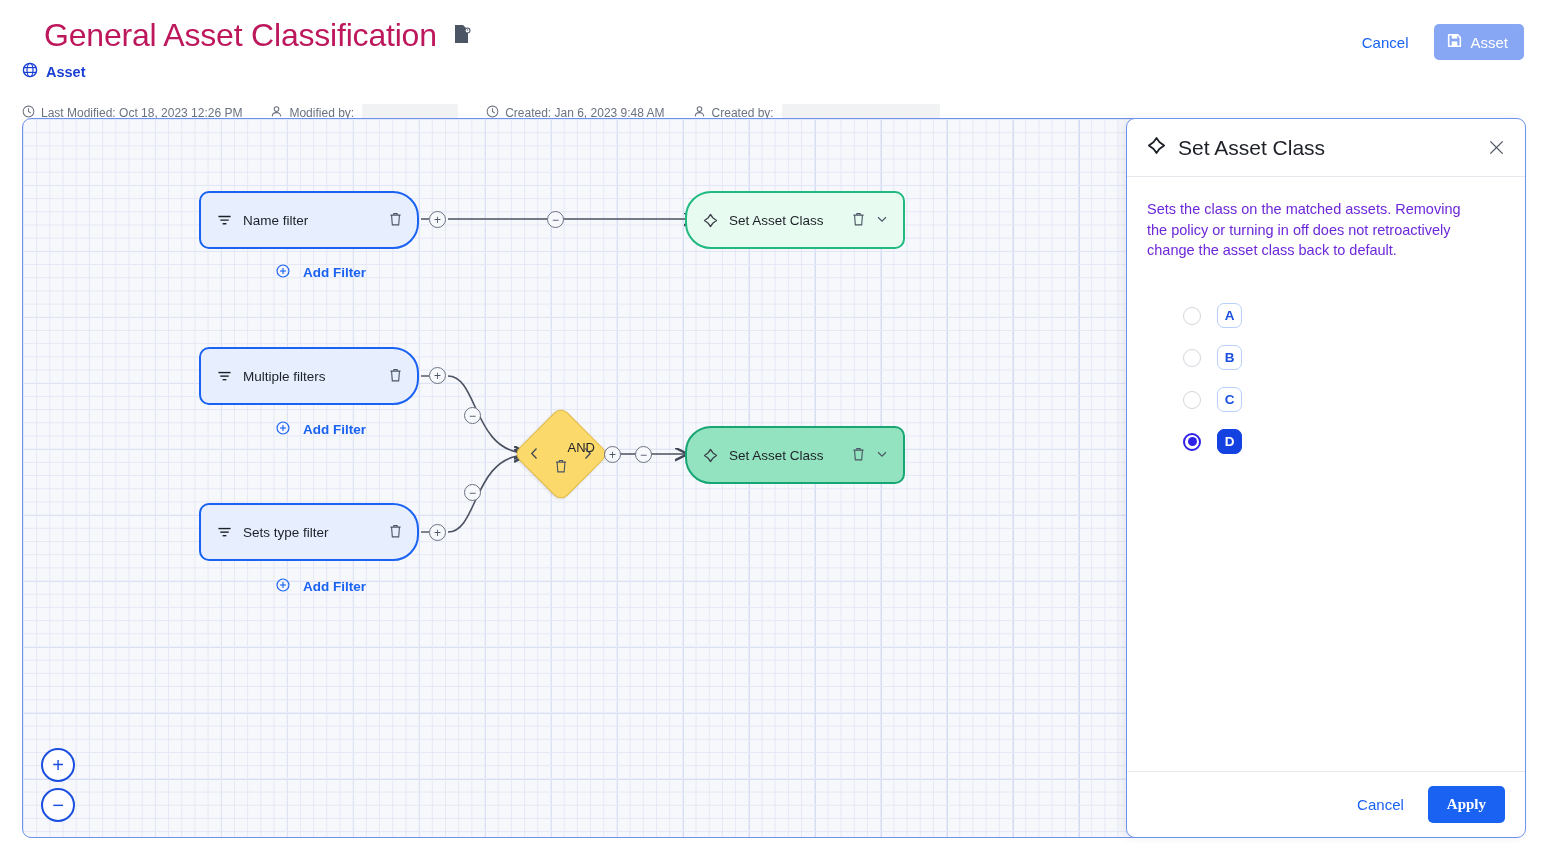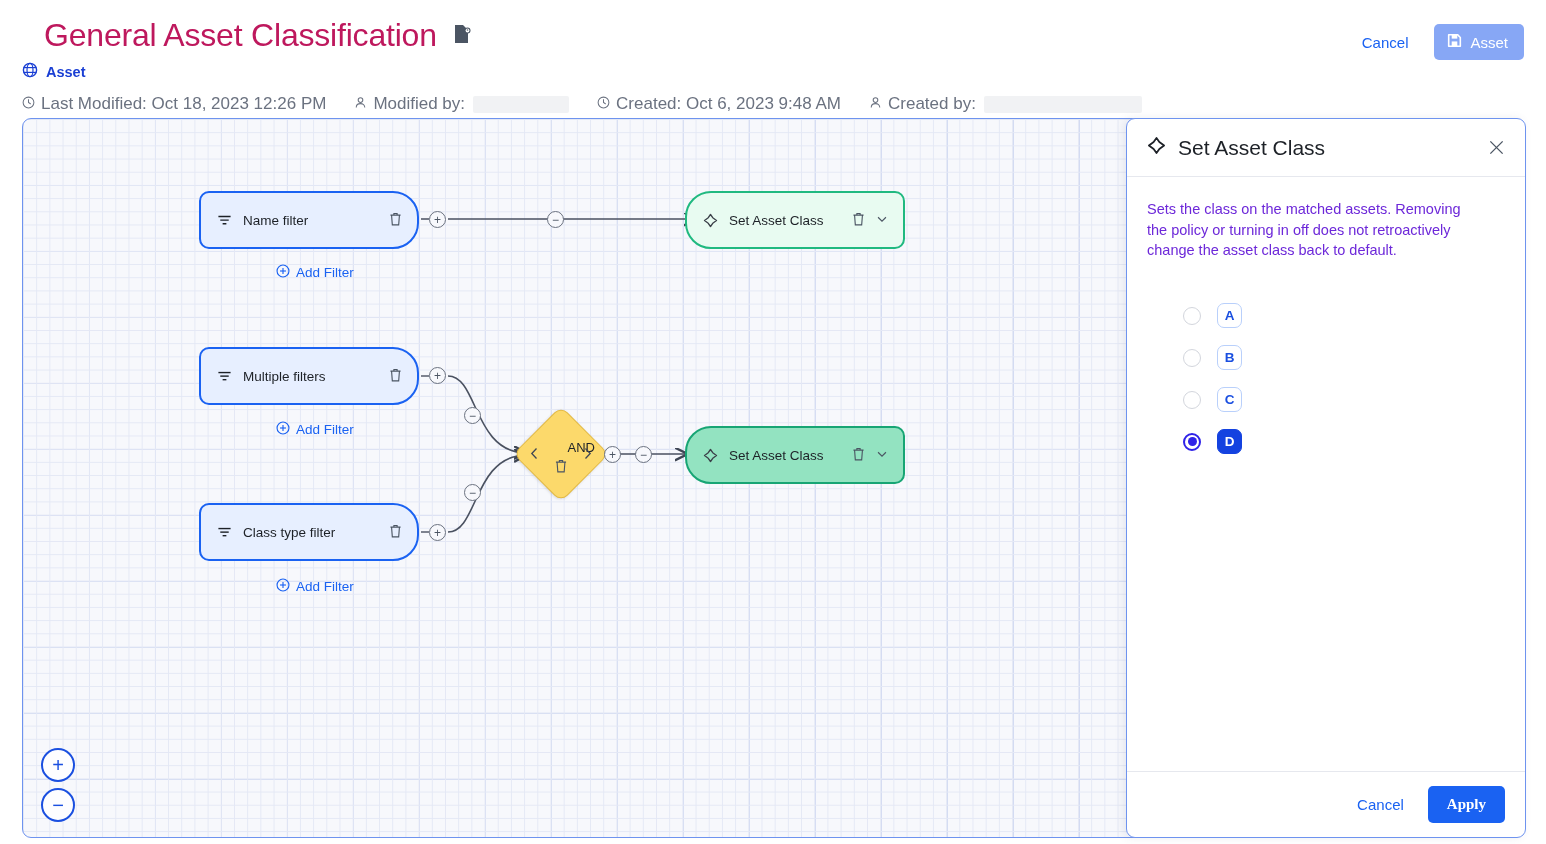--- a/index.html
+++ b/index.html
@@ -41,23 +41,23 @@
 
   .breadcrumb {
     position: absolute; left: 22px; top: 62px;
     display: flex; align-items: center; gap: 8px;
   }
   .breadcrumb-label {
     font-size: 14.5px; font-weight: bold; color: #1a3fd4;
   }
 
   .meta-bar {
-    position: absolute; left: 22px; top: 94px;
+    position: absolute; left: 22px; top: 104px;
     display: flex; align-items: center;
-    font-size: 17px; color: #6b7280;
+    font-size: 12px; color: #6b7280;
   }
   .meta-item { display: flex; align-items: center; gap: 6px; margin-right: 28px; }
   .meta-redact {
     display: inline-block; width: 96px; height: 17px;
     background: #f1f2f4; border-radius: 2px; margin-left: 2px;
   }
   .meta-redact.wide { width: 158px; }
 
   
   .canvas {
@@ -98,22 +98,22 @@
     background: #e8fbf1;
     border: 2px solid #20b980;
     border-radius: 26px 10px 10px 26px;
   }
   .node.action.selected {
     background: #93e3c1;
     border-color: #17a574;
   }
 
   .add-filter {
-    position: absolute; display: flex; align-items: center; gap: 6px;
-    font-size: 13.5px; font-weight: normal; color: #1a62f2; cursor: pointer;
+    position: absolute; display: flex; align-items: center; gap: 13px;
+    font-size: 13.5px; font-weight: bold; color: #1a62f2; cursor: pointer;
   }
 
   .gate {
     position: absolute; width: 68px; height: 68px;
     display: flex; align-items: center; justify-content: flex-end;
     cursor: pointer;
   }
   .gate .diamond {
     position: absolute; inset: 0;
     background: #fcd96b;
@@ -274,21 +274,21 @@
       <span>Modified by:</span>
       <span class="meta-redact"></span>
     </div>
     <div class="meta-item">
       <span>
         <svg width="13" height="13" viewBox="0 0 14 14">
             <circle cx="7" cy="7" r="5.8" fill="none" stroke="#6b7280" stroke-width="1.1"></circle>
             <path d="M7 3.6V7l2.4 1.6" fill="none" stroke="#6b7280" stroke-width="1.1"></path>
           </svg>
       </span>
-      <span>Created: Oct 6, 2023 9:48 AM</span>
+      <span>Created: Jan 6, 2023 9:48 AM</span>
     </div>
     <div class="meta-item">
       <span>
         <svg width="13" height="13" viewBox="0 0 14 14">
             <circle cx="7" cy="4.4" r="2.5" fill="none" stroke="#6b7280" stroke-width="1.1"></circle>
             <path d="M2.4 12.4c0-2.6 2-4.2 4.6-4.2s4.6 1.6 4.6 4.2" fill="none" stroke="#6b7280" stroke-width="1.1"></path>
           </svg>
       </span>
       <span>Created by:</span>
       <span class="meta-redact wide"></span>
@@ -399,21 +399,21 @@
     </div>
 
     <div class="node filter" style="left:176px; top:384px;">
       <span class="n-icon">
         <svg width="15" height="15" viewBox="0 0 16 16">
             <line x1="1.5" y1="3.8" x2="14.5" y2="3.8" stroke="#1d2127" stroke-width="1.5"></line>
             <line x1="3.5" y1="7.6" x2="12.5" y2="7.6" stroke="#1d2127" stroke-width="1.5"></line>
             <line x1="6" y1="11.4" x2="10" y2="11.4" stroke="#1d2127" stroke-width="1.5"></line>
           </svg>
       </span>
-      <span class="n-label">Class type filter</span>
+      <span class="n-label">Sets type filter</span>
       <span class="n-tools">
         <span>
           <svg width="15" height="16" viewBox="0 0 16 17">
               <path d="M2.6 4.3h10.8M6.3 4.3V2.6h3.4v1.7M3.8 4.3l.8 10.4h6.8l.8-10.4" fill="none" stroke="#4b5563" stroke-width="1.2"></path>
             </svg>
         </span>
       </span>
     </div>
     <div class="handle" style="left:406px; top:405px;">+</div>
     <div class="handle" style="left:441px; top:365px;">−</div>

